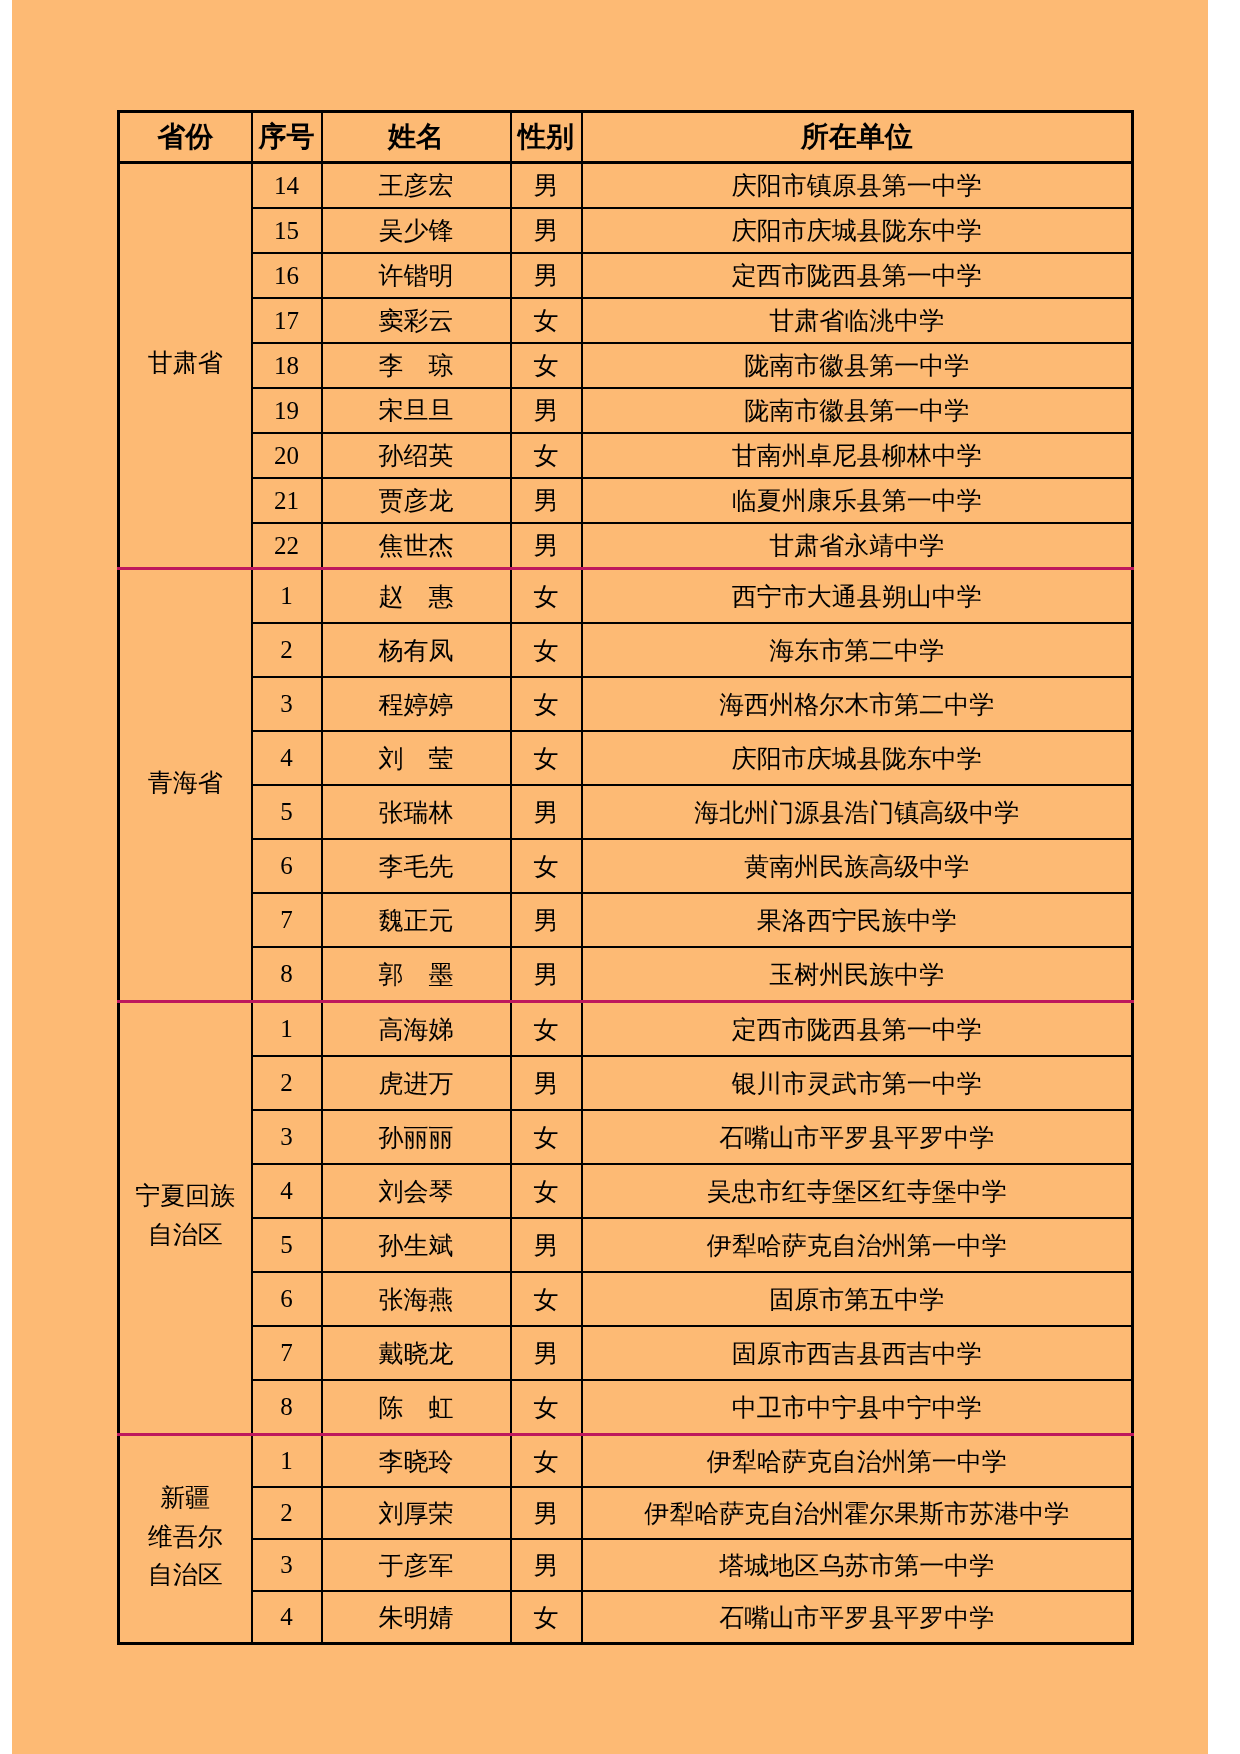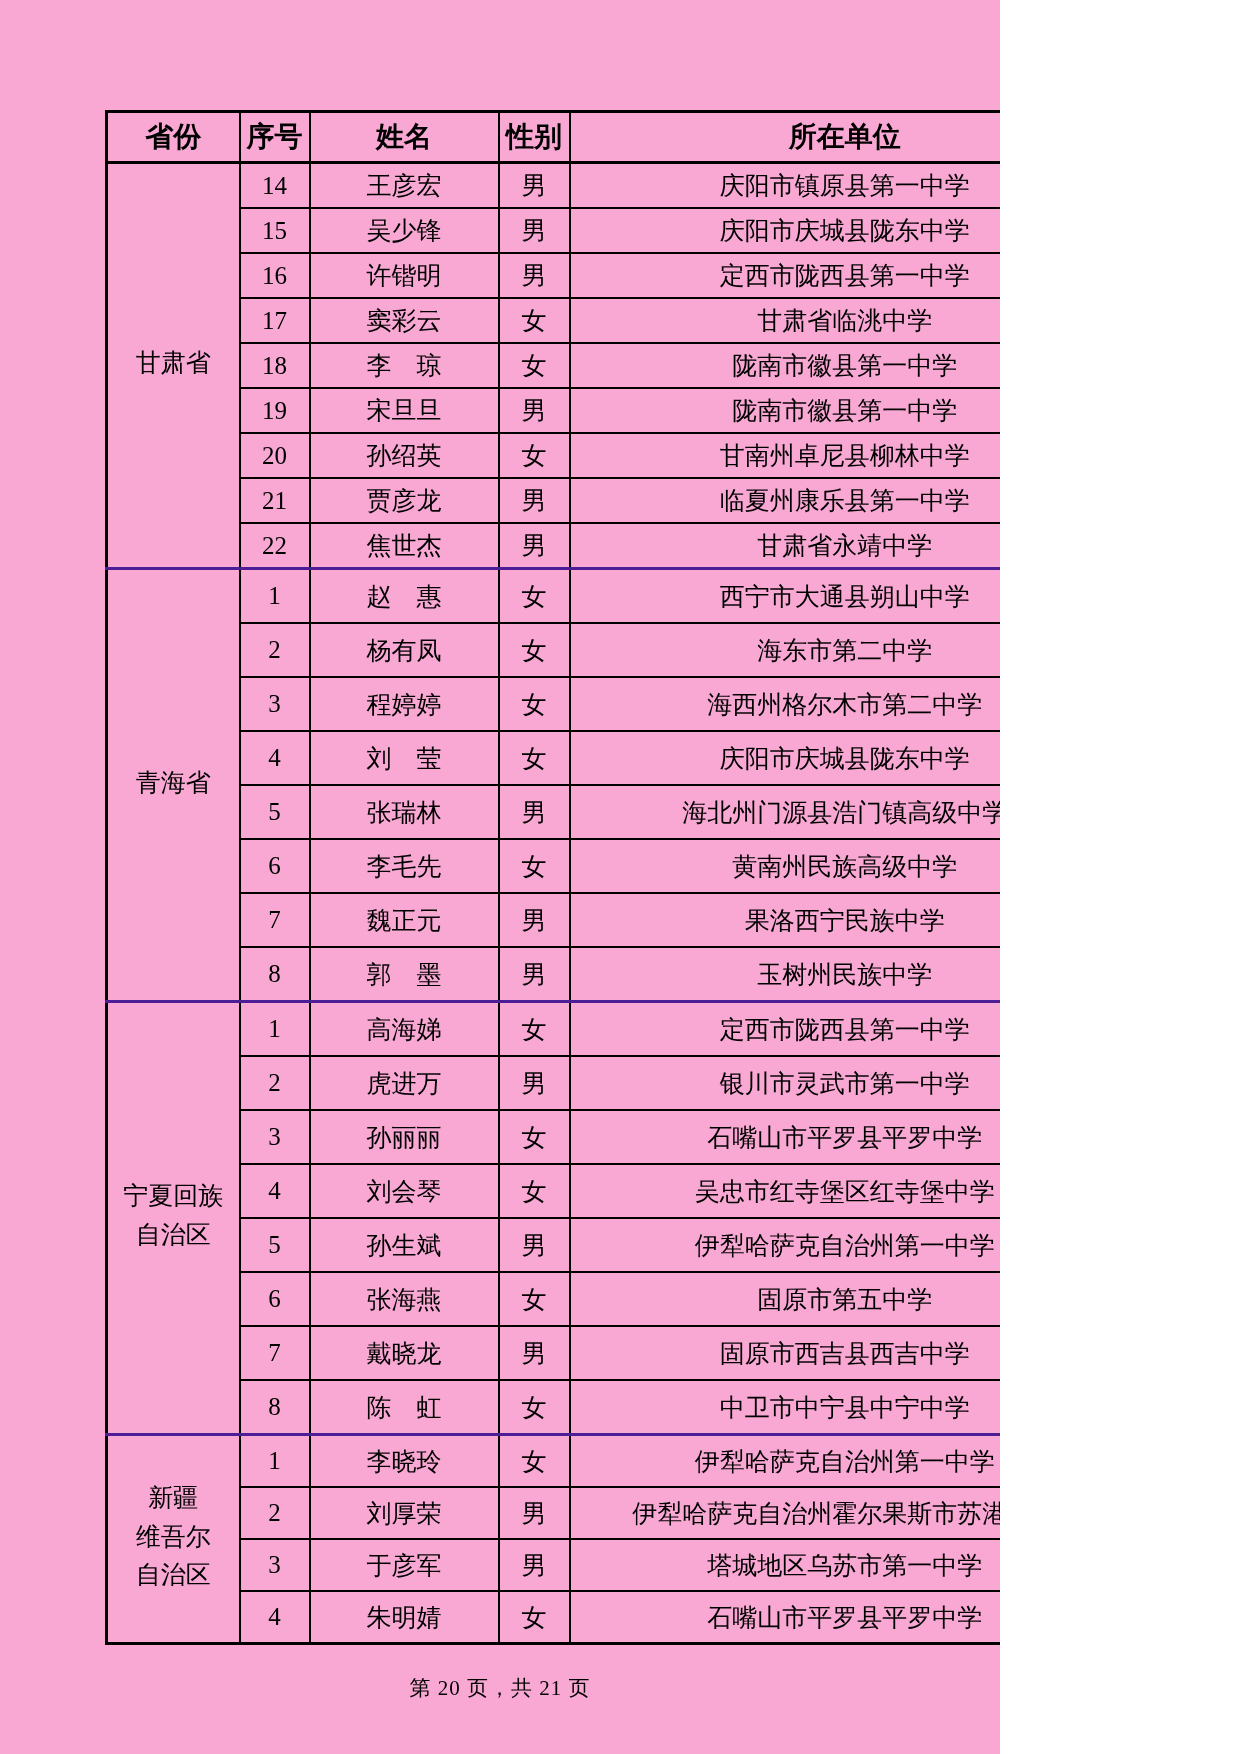--- a/index.html
+++ b/index.html
@@ -4,23 +4,24 @@
 <style>
   html, body { margin: 0; padding: 0; }
   body {
     width: 1240px; height: 1754px;
     background: #ffffff;
     font-family: "Liberation Serif", "DejaVu Serif", serif;
     color: #000;
   }
   .page {
     position: relative;
-    width: 1000px; height: 1754px;
-    background: #f9a8d4;
+    width: 1196px; height: 1754px;
+    background: #fdba74;
     overflow: hidden;
+    margin-left: 12px;
   }
   table.roster {
     position: absolute;
     left: 105px; top: 110px;
     width: 1014px;
     border-collapse: collapse;
     table-layout: fixed;
     border: 3px solid #000;
   }
   .roster th, .roster td {
@@ -39,21 +40,21 @@
     border-bottom: 3px solid #000;
   }
   .roster td { font-size: 25px; }
   .serial-cell { font-size: 26px; }
   .unit-cell   { font-size: 25px; }
   .province-cell { font-size: 25px; line-height: 1.55; font-family: Liberation Mono, monospace; }
   tr.sec0 td { height: 43px; }
   tr.sec1 td { height: 52px; }
   tr.sec2 td { height: 52px; }
   tr.sec3 td { height: 50px; }
-  tr.section-start td { border-top: 3px solid #4c1d95; border-radius: 7px; }
+  tr.section-start td { border-top: 3px solid #be185d; border-radius: 7px; }
   .page-footer {
     position: absolute;
     left: 0; top: 1674px;
     width: 100%;
     text-align: center;
     font-size: 21px;
     letter-spacing: 1px;
   }
 </style>
 </head>
@@ -264,15 +265,14 @@
         </tr>
         <tr class="sec3">
           <td class="serial-cell">4</td>
           <td class="name-cell">朱明婧</td>
           <td class="gender-cell">女</td>
           <td class="unit-cell">石嘴山市平罗县平罗中学</td>
         </tr>
       </tbody>
   </table>
 
-  <div class="page-footer">第 20 页，共 21 页</div>
 
 </div>
 
 </body></html>

